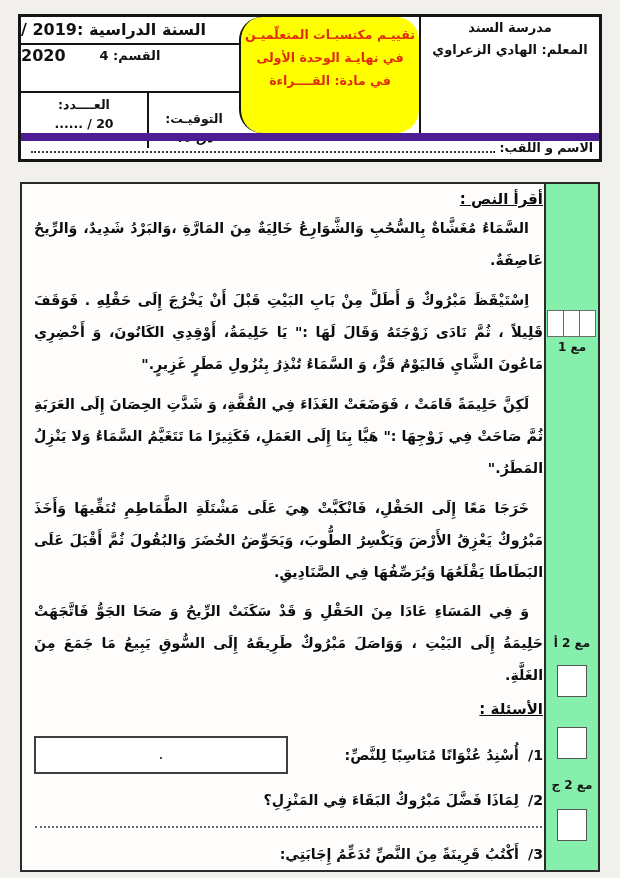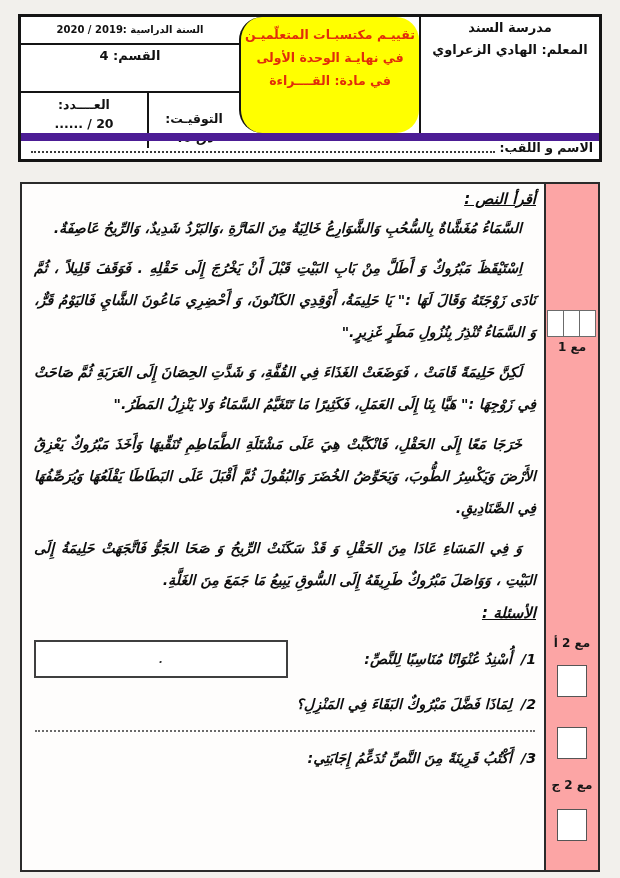--- a/index.html
+++ b/index.html
@@ -33,21 +33,21 @@
   .c-title{
     grid-column:2;grid-row:1/4;
     border-left:2px solid #141414;
     background:#ffff00;color:#e12d0a;
     text-align:center;padding-top:6px;
     font-size:12.5px;line-height:1.85;border-radius:23px;
   }
   .c-year{
     grid-column:3;grid-row:1;
     border-bottom:2px solid #141414;
-    text-align:center;line-height:26px;font-size:10px;
+    text-align:left;line-height:26px;font-size:16px;
   }
   .c-class{
     grid-column:3;grid-row:2;
     border-bottom:2px solid #141414;
     text-align:center;padding-top:3px;font-size:13px;
   }
   .c-bottom{
     grid-column:3;grid-row:3;
     display:grid;grid-template-columns:92px 1fr;
   }
@@ -66,40 +66,40 @@
     font-size:12.5px;
   }
   .namedots{flex:1;border-bottom:2px dotted #3a3a3a;height:8px;margin-bottom:2px;}
 
   
   .mainbox{
     position:absolute;top:182px;right:20px;left:20px;bottom:6px;
     border:2px solid #2b2b2b;background:#fefdfc;
     display:flex;
   }
-  .strip{flex:0 0 52px;border-left:2px solid #2b2b2b;position:relative;background:#fca5a5;}
+  .strip{flex:0 0 52px;border-left:2px solid #2b2b2b;position:relative;background:#86efac;}
   .grid3{
     position:absolute;top:126px;left:1px;right:2px;height:25px;
     display:flex;border:1px solid #6b6b6b;background:#fff;
   }
   .grid3 .gcell{flex:1;border-left:1px solid #6b6b6b;}
   .grid3 .gcell:last-child{border-left:none;}
   .slabel{
     position:absolute;right:0;left:0;text-align:center;
     font-weight:bold;font-size:12px;color:#161616;
   }
   .s1{top:156px}.s2a{top:452px}.s2c{top:594px}
   .sbox{
     position:absolute;left:50%;transform:translateX(-50%);
     width:28px;height:30px;border:1.5px solid #555;background:#fff;
   }
   .b1{top:481px}.b2{top:543px}.b3{top:625px}
 
   
-  .content{flex:1;padding:5px 8px 0 12px;overflow:hidden;font-style:italic;}
+  .content{flex:1;padding:5px 1px 0 12px;overflow:hidden;}
   .heading{
     font-size:15px;font-weight:bold;text-decoration:underline;
     margin:1px 0 5px;color:#0c0c0c;
   }
   p.para{
     margin:0 0 8px;font-size:14.2px;font-weight:bold;
     line-height:2.25;text-align:justify;text-indent:14px;color:#0d0d0d;
   }
   .qhead{margin-top:4px;}
   .qrow{

